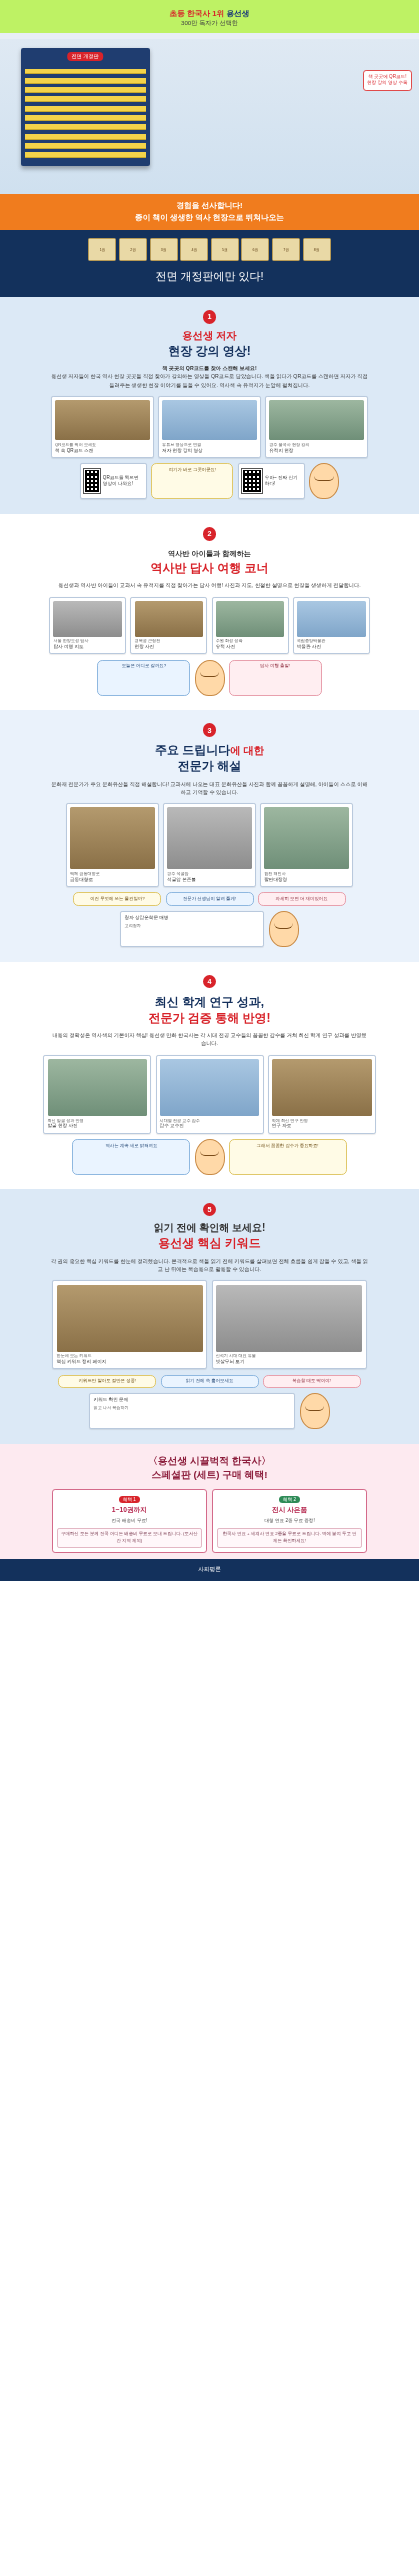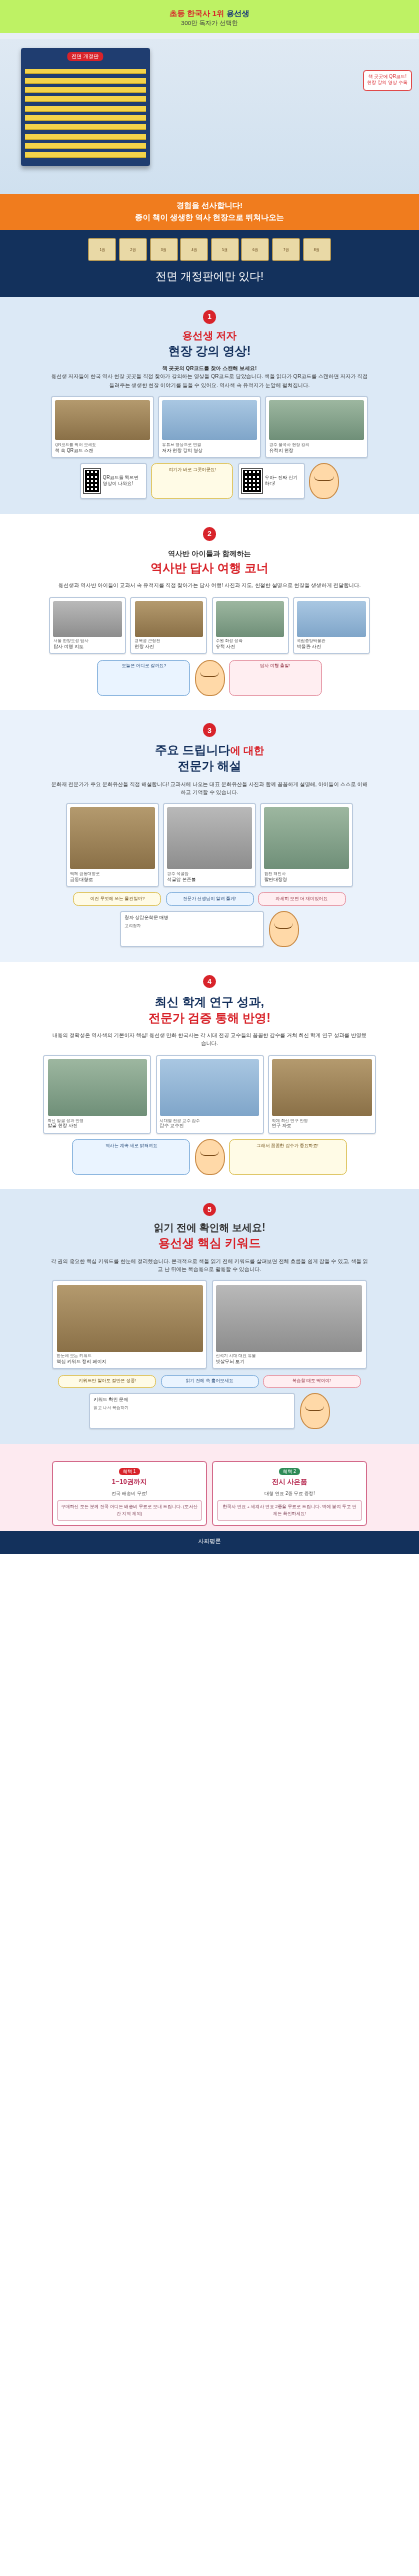--- a/index.html
+++ b/index.html
@@ -400,20 +400,24 @@
     <div class="panel-row">
       <div class="panel" style="width:206px">
         <span>키워드 확인 문제</span>
         <span class="cap">읽고 나서 복습하기</span>
       </div>
       <div class="char"></div>
     </div>
   </div>
 
   <div class="offer">
+    <h3>
+      <span>〈용선생 시끌벅적 한국사〉</span><br>
+      <span>스페셜판 (세트) 구매 혜택!</span>
+    </h3>
     <div class="cards">
       <div class="card">
         <span class="tag">혜택 1</span>
         <h4>1~10권까지</h4>
         <div class="body">전국 배송비 무료!</div>
         <div class="inner-box">구매하신 모든 분께 전국 어디든 배송비 무료로 보내 드립니다. (도서산간 지역 제외)</div>
       </div>
       <div class="card">
         <span class="tag green">혜택 2</span>
         <h4>전시 사은품</h4>

